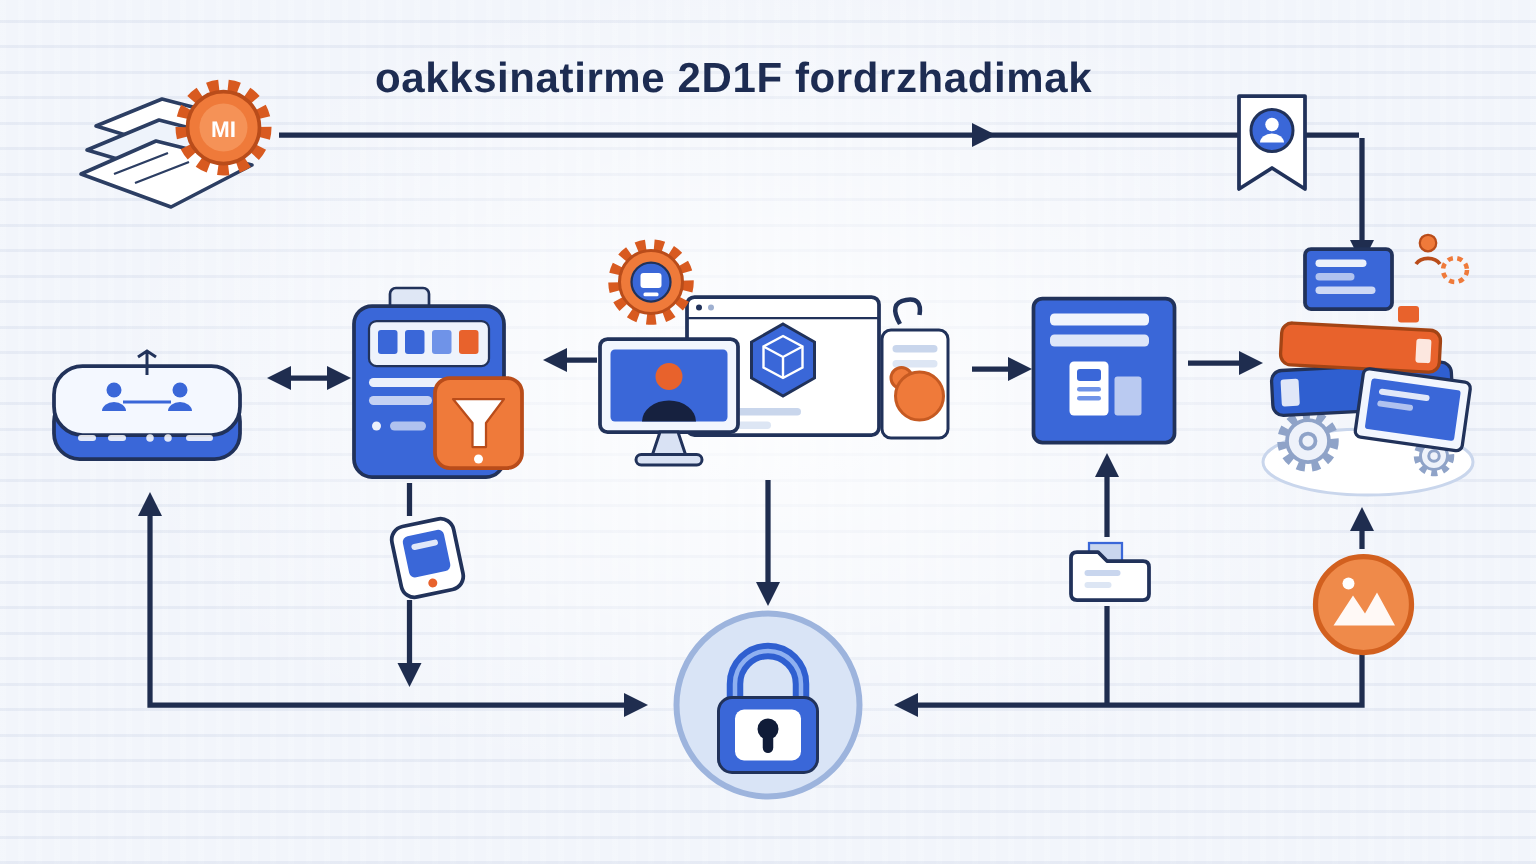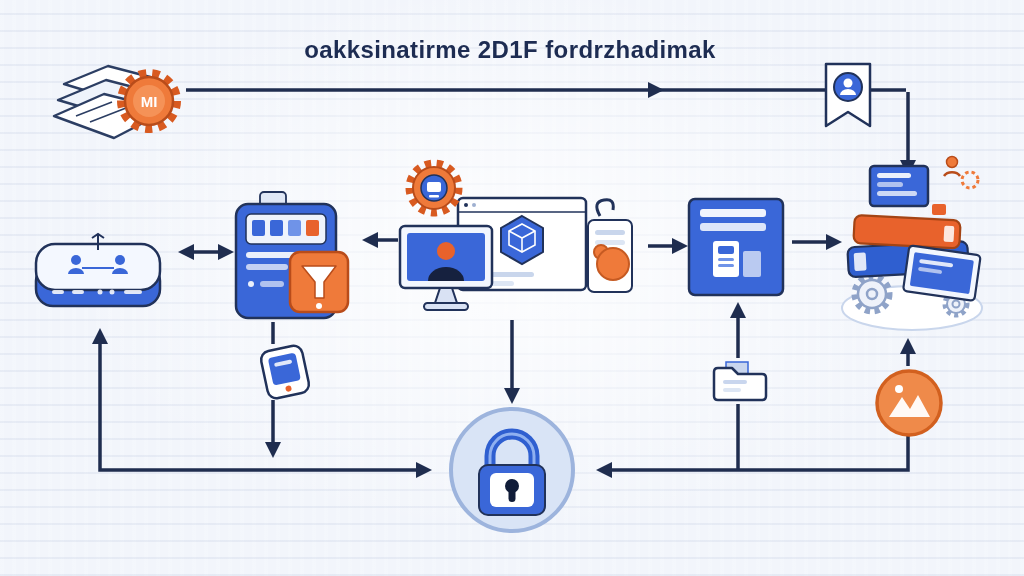--- a/index.html
+++ b/index.html
@@ -6,22 +6,22 @@
   .canvas{
     position:relative;width:1024px;height:576px;overflow:hidden;
     font-family:"Liberation Sans",sans-serif;
     background-color:#f2f5fb;
     background-image:
       radial-gradient(ellipse at 50% 45%, rgba(255,255,255,0.85), rgba(255,255,255,0) 62%),
       repeating-linear-gradient(0deg, rgba(120,140,185,0.10) 0px, rgba(120,140,185,0.10) 2px, transparent 2px, transparent 17px),
       repeating-linear-gradient(90deg, rgba(244,247,252,0.85) 0px, rgba(244,247,252,0.85) 4px, transparent 4px, transparent 12px);
   }
   .title{
-    position:absolute;left:250px;top:36px;width:520px;text-align:center;
-    font-size:24px;font-weight:800;color:#1d2c52;letter-spacing:.4px;
+    position:absolute;left:250px;top:36px;width:520px;
+    font-size:28px;font-weight:800;color:#1d2c52;letter-spacing:.4px;
   }
   .node{position:absolute;}
   .node svg{display:block;}
   #arrows{position:absolute;left:0;top:0;z-index:1;}
   .node{z-index:2;}
   .above{z-index:3;}
 </style>
 </head>
 <body>
 
@@ -90,21 +90,21 @@
     <svg width="135" height="92" viewBox="0 0 135 92">
       <g stroke="#2c3e63" stroke-width="2.4" stroke-linejoin="round">
         <path d="M14 28 L58 10 L104 22 L60 42 Z" fill="#ffffff"></path>
         <path d="M8 44 L56 24 L110 38 L62 60 Z" fill="#eef3fb"></path>
         <path d="M4 60 L54 38 L118 54 L64 82 Z" fill="#ffffff"></path>
         <path d="M26 60 L62 46 M40 66 L76 52" stroke-width="1.6" fill="none"></path>
       </g>
     </svg>
   </div>
 
-  <div class="node above" style="left:114px;top:66px;text-decoration:underline;">
+  <div class="node above" style="left:114px;top:50px;text-decoration:underline;">
     <svg width="70" height="70" viewBox="0 0 70 70">
       <g transform="translate(35,35)">
         <circle r="27" fill="none" stroke="#d85a20" stroke-width="10" stroke-dasharray="7 6"></circle>
         <circle r="24" fill="#ef7a3a" stroke="#b94c1a" stroke-width="2.5"></circle>
         <circle r="16" fill="#f59257"></circle>
         <text y="6" text-anchor="middle" font-family="Liberation Sans,sans-serif" font-size="15" font-weight="bold" fill="#ffffff">MI</text>
       </g>
     </svg>
   </div>
 

